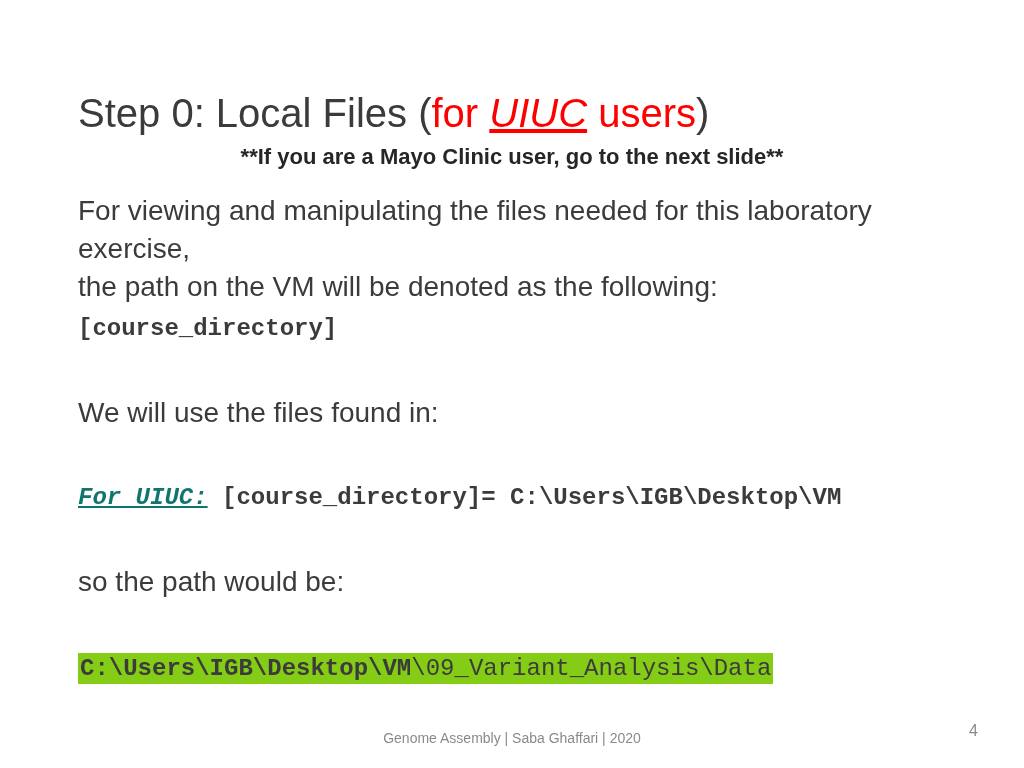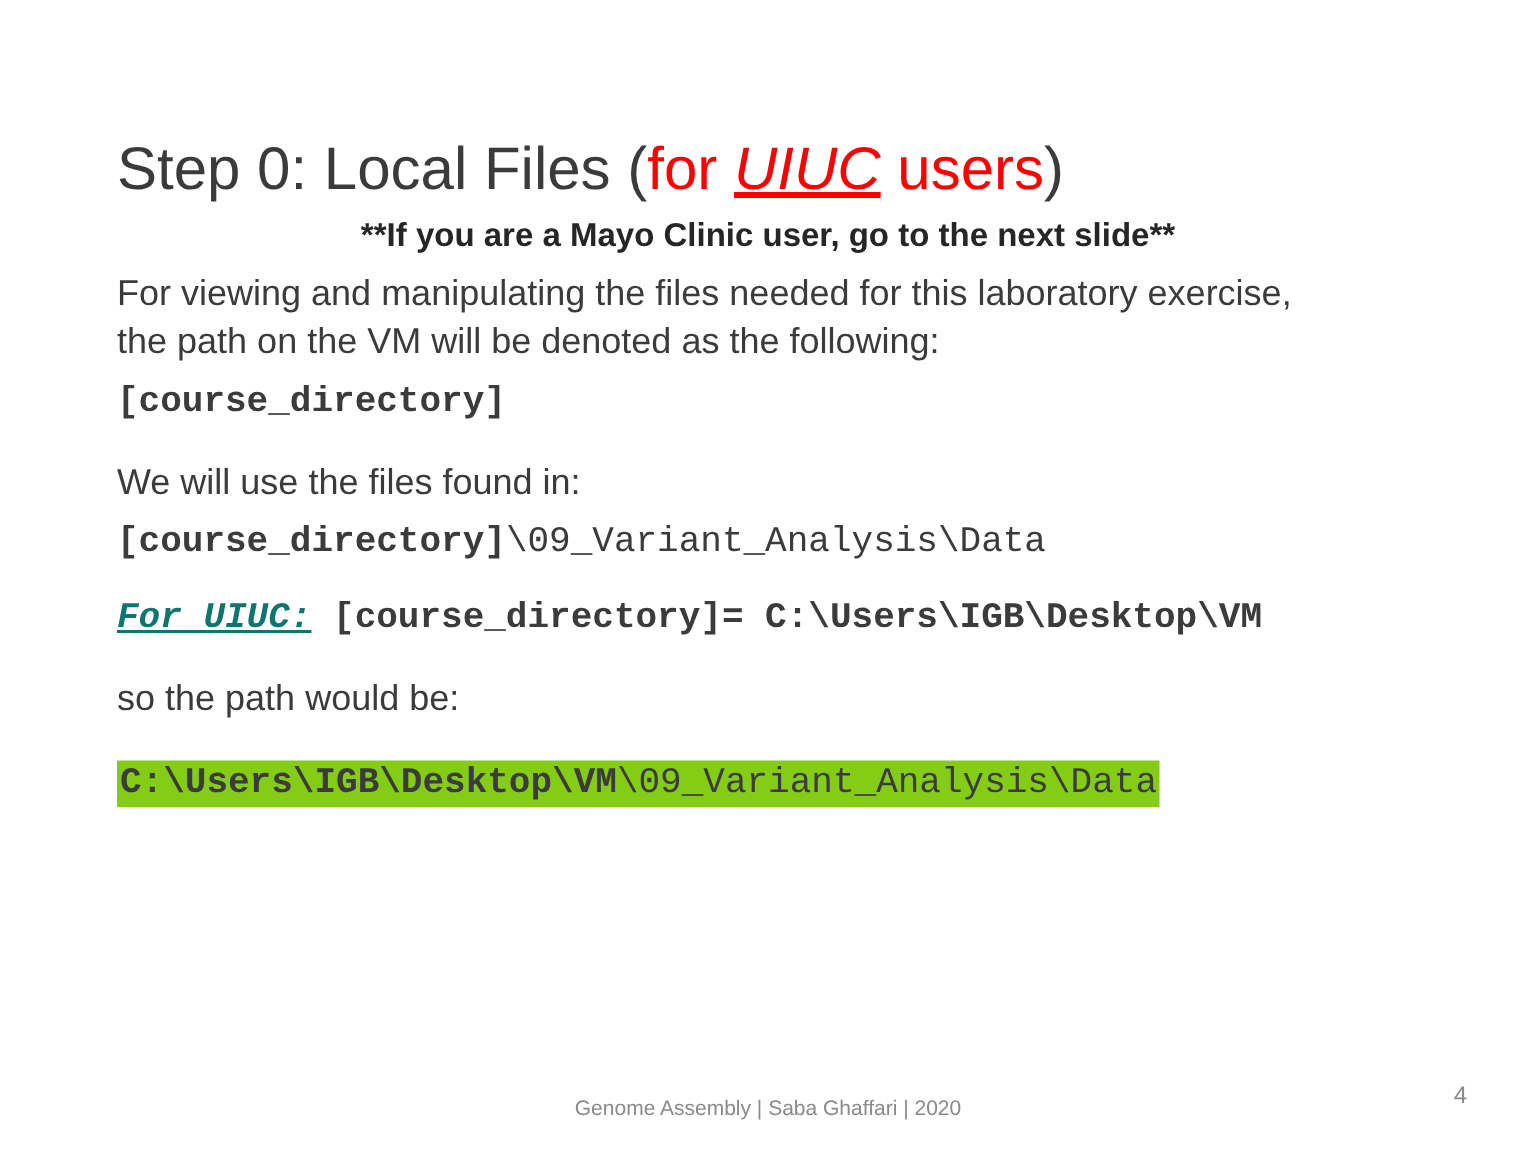--- a/index.html
+++ b/index.html
@@ -24,41 +24,41 @@
     margin-bottom: 8px;
   }
   .red   { color: #ff0000; }
   .italic { font-style: italic; }
   .underline { text-decoration: underline; }
   .subtitle {
     font-size: 22px;
     font-weight: 600;
     color: #262626;
     text-align: center;
-    margin: 0 0 10px 0;
+    margin: 0 0 22px 0;
   }
   .body-text {
-    font-size: 24px;
+    font-size: 28px;
     font-weight: 300;
     color: #3b3b3b;
     line-height: 1.35;
   }
   .center { text-align: left; }
   .mono {
     font-family: "Consolas", "Menlo", "Courier New", monospace;
     font-weight: 700;
     font-size: 24px;
   }
   .mono-normal {
     font-family: "Consolas", "Menlo", "Courier New", monospace;
     font-weight: 400;
     font-size: 24px;
   }
   .block { margin-top: 10px; }
-  .gap-lg { margin-top: 24px; }
+  .gap-lg { margin-top: 52px; }
   .hl {
     background: #84cc16;
     display: inline-block;
     padding: 2px 2px;
   }
   .red-underline { color: #0f766e; text-decoration: underline; font-style: italic; }
   .footer {
     position: absolute;
     bottom: 22px;
     left: 0;
@@ -88,23 +88,20 @@
 
   <div class="body-text">For viewing and manipulating the files needed for this laboratory exercise,</div>
   <div class="body-text">the path on the VM will be denoted as the following:</div>
 
   <div class="center block">
     <span class="mono">[course_directory]</span>
   </div>
 
   <div class="body-text center gap-lg">We will use the files found in:</div>
 
-  <div class="center block">
-    <span class="mono">[course_directory]</span><span class="mono-normal">\09_Variant_Analysis\Data</span>
-  </div>
 
   <div class="center gap-lg">
     <span class="mono red-underline">For UIUC:</span><span class="mono"> [course_directory]= C:\Users\IGB\Desktop\VM</span>
   </div>
 
   <div class="body-text center gap-lg">so the path would be:</div>
 
   <div class="center gap-lg">
     <span class="hl"><span class="mono">C:\Users\IGB\Desktop\VM</span><span class="mono-normal">\09_Variant_Analysis\Data</span></span>
   </div>

